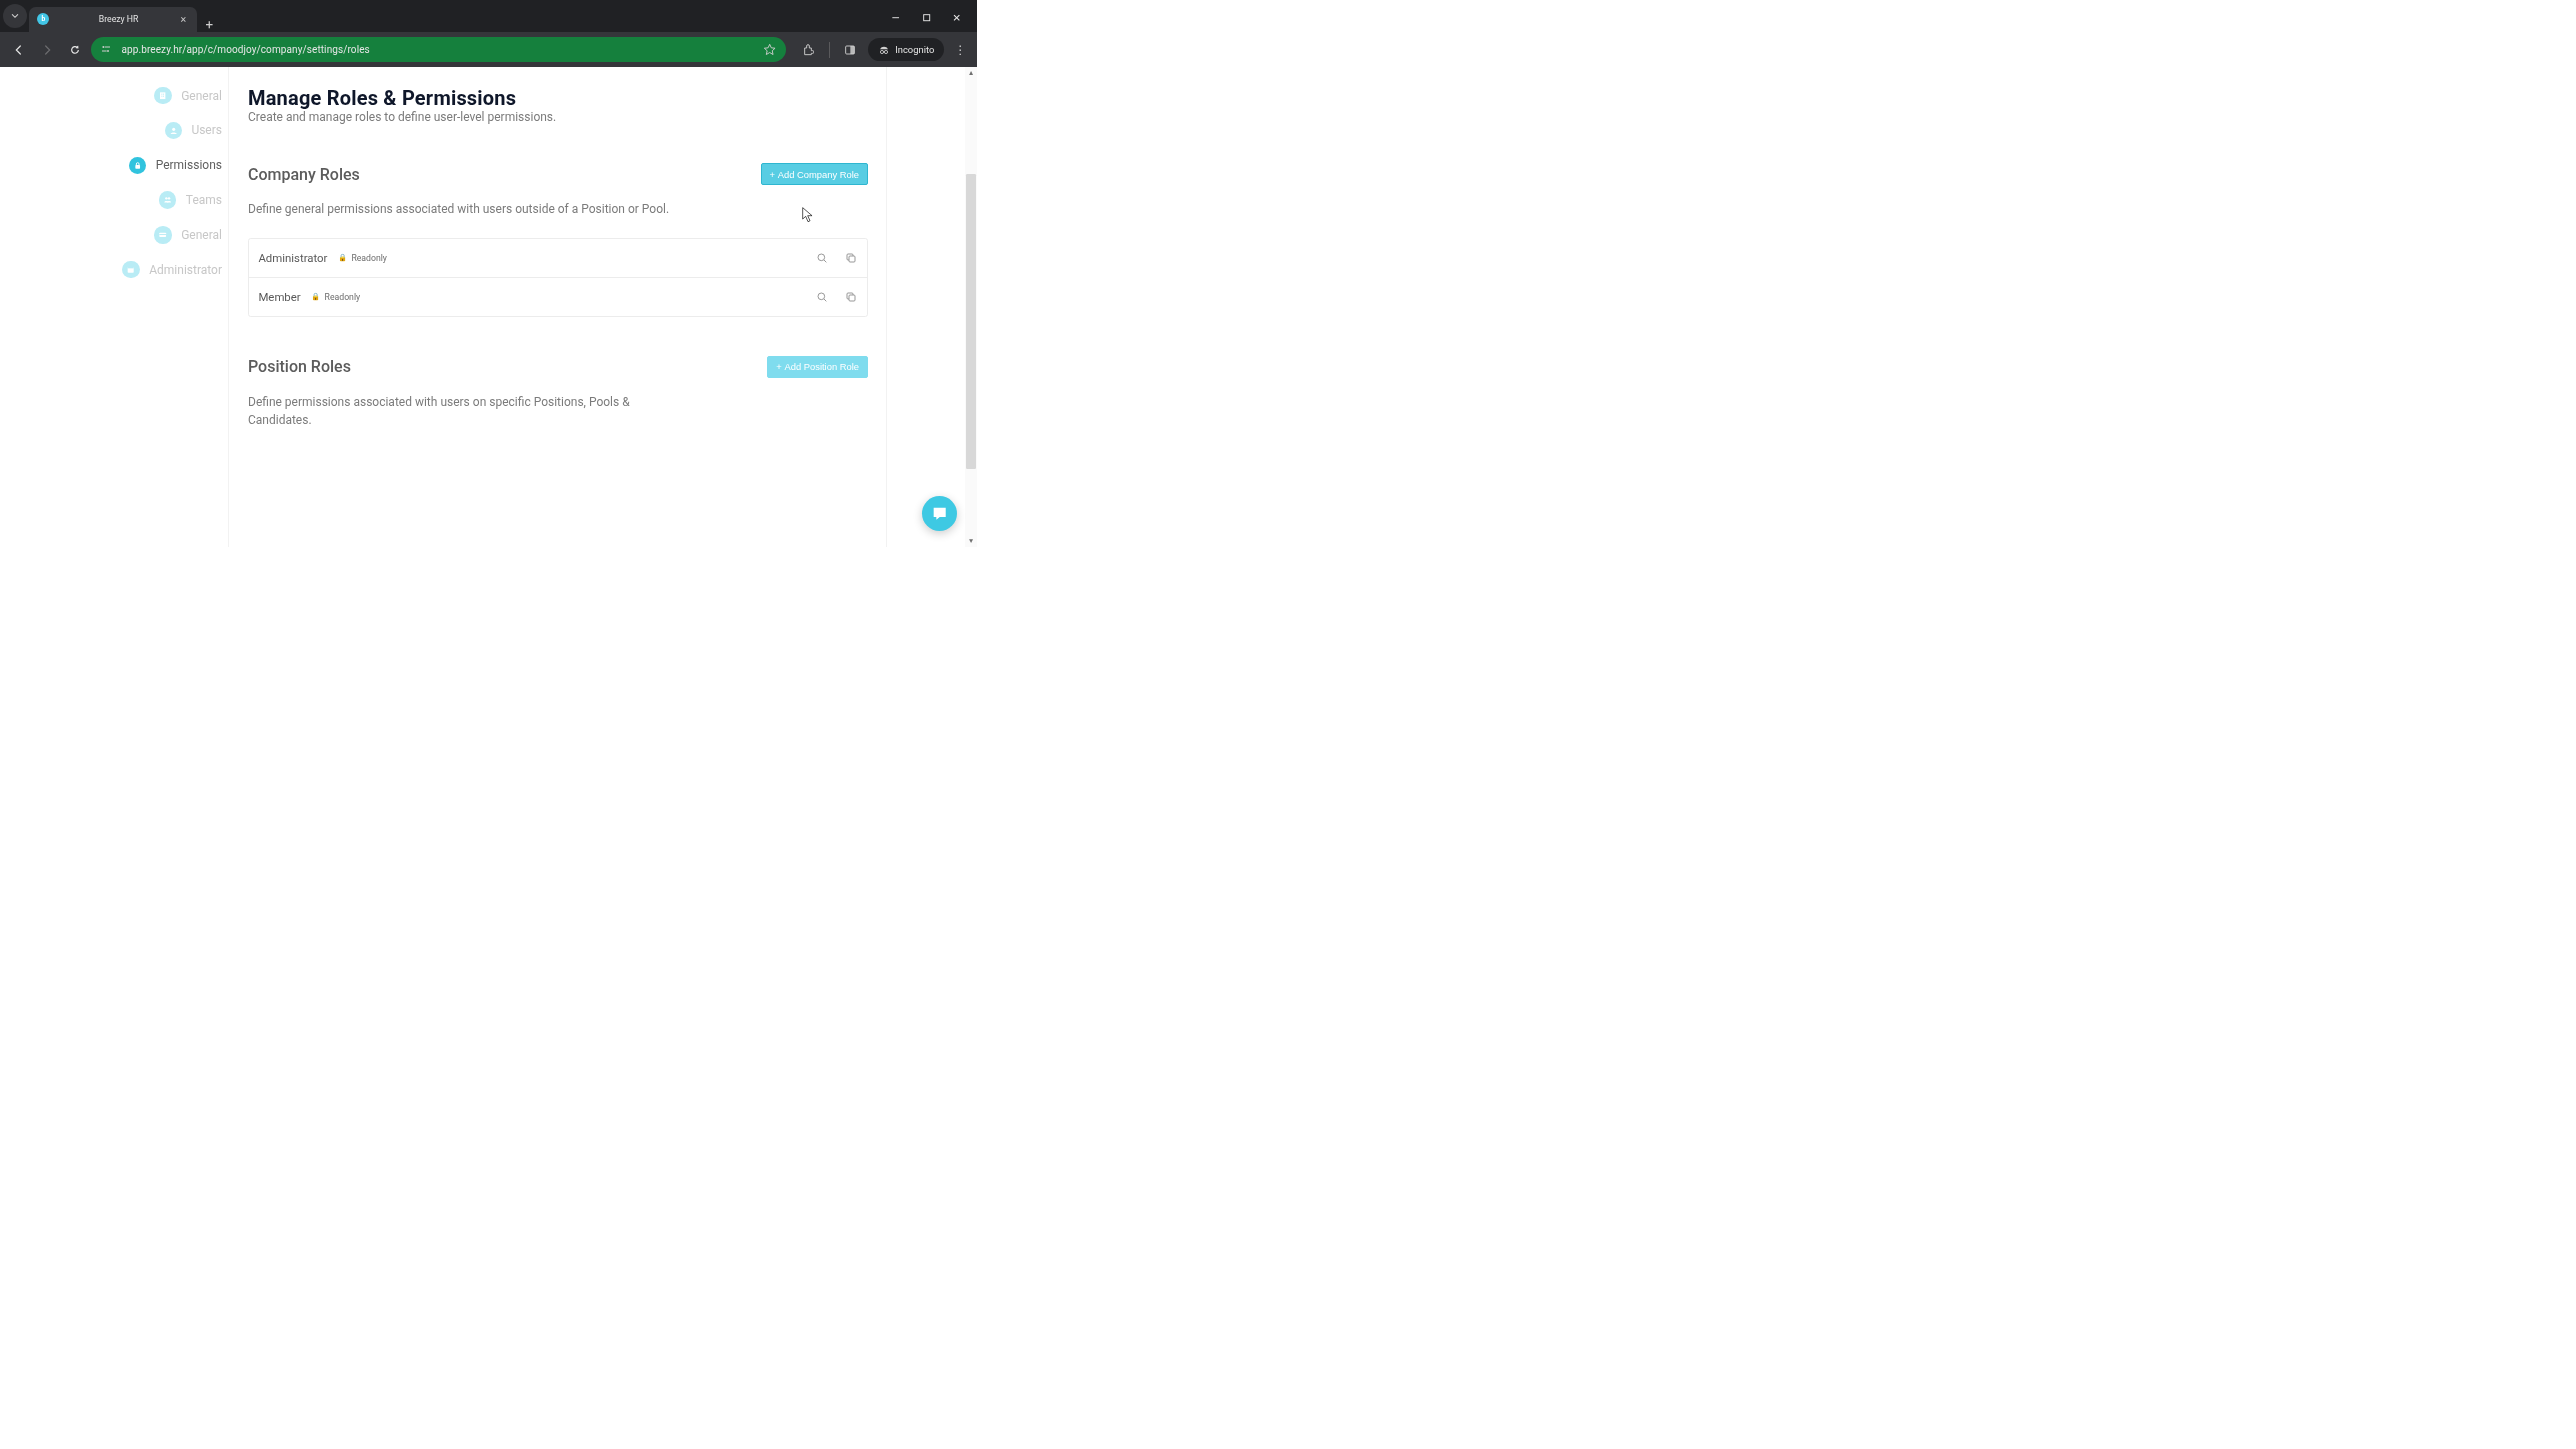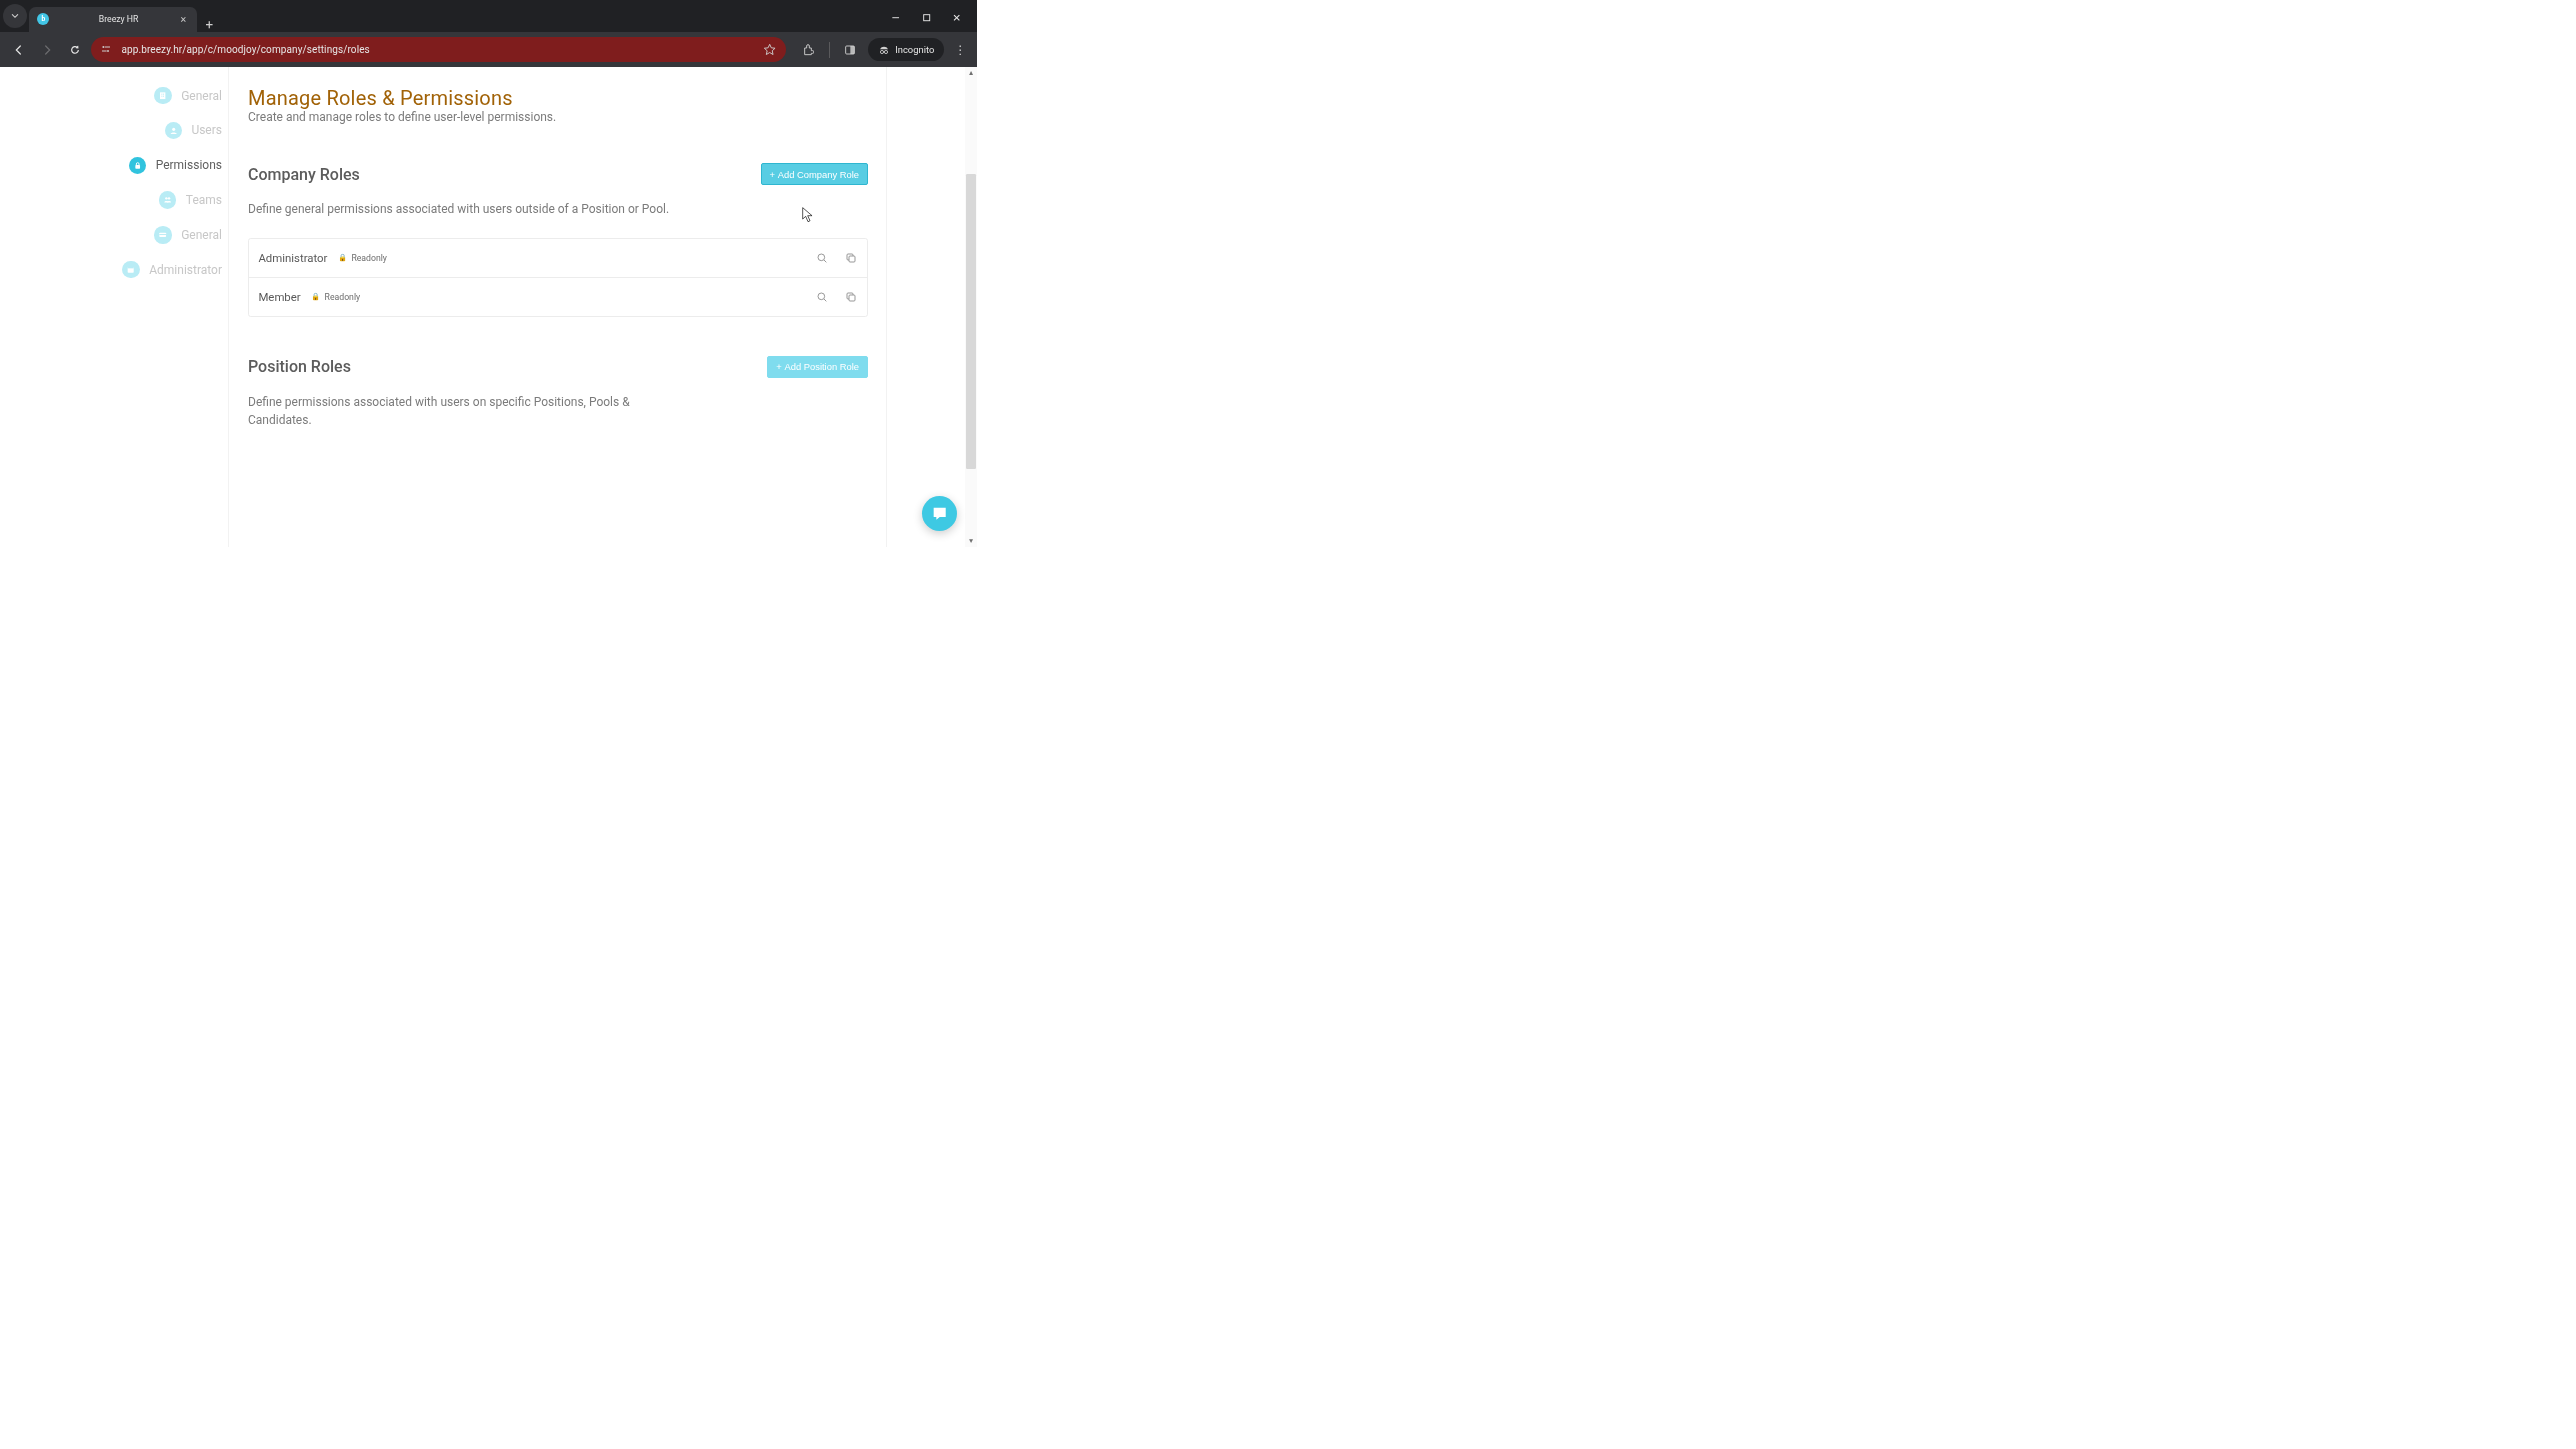--- a/index.html
+++ b/index.html
@@ -13,21 +13,21 @@
   .tab-favicon { width: 12px; height: 12px; border-radius: 50%; background: #42c6e6; display:flex; align-items:center; justify-content:center; color:#fff; font-size:6.7px; font-weight:bold; }
   .tab-title { color: #e4e4e4; font-size: 8.7px; flex:1;padding-left:44px; }
   .tab-close { color:#c6c6c6; font-size:10.7px; width:12px; text-align:center; }
   .new-tab { color:#cfcfcf; font-size:13.4px; padding: 0 8px; }
   .win-controls { margin-left:auto; display:flex; gap: 14.8px; padding: 0 12px 6.7px 0; color:#e6e6e6; }
   .win-btn { width:16px; height:16px; display:flex; align-items:center; justify-content:center; }
 
   .toolbar { background: #35363a; height: 35px; display:flex; align-items:center; gap:4px; padding: 0 6.7px; }
   .nav-btn { width:24px; height:24px; display:flex; align-items:center; justify-content:center; color:#cfcfcf; border-radius:50%; }
   .nav-btn.disabled { color:#6c6c6f; }
-  .omnibox { flex:1; background:#7f1d1d; border-radius: 14.8px; height: 25.5px; display:flex; align-items:center; padding: 0 9.4px; gap:8px; }
+  .omnibox { flex:1; background:#15803d; border-radius: 14.8px; height: 25.5px; display:flex; align-items:center; padding: 0 9.4px; gap:8px; }
   .site-settings { width:13.4px; height:13.4px; color:#cfcfcf; }
   .url { color:#e6e6e6; font-size:10px; letter-spacing:0.1px; }
   .star { color:#cfcfcf; margin-left:auto; }
   .toolbar-right { display:flex; align-items:center; gap:6.7px; padding-left:6.7px; }
   .ext-btn { width:23px; height:23px; display:flex; align-items:center; justify-content:center; color:#cfcfcf; }
   .divider-v { width:0.7px; height:16px; background:#5a5a5c; margin: 0 2.7px; }
   .incognito-chip { background:#202124; color:#e6e6e6; border-radius: 12px; height:23px; display:flex; align-items:center; gap:5.4px; padding:0 9.4px; font-size:9.4px; }
   .menu-dots { color:#cfcfcf; width:20px; text-align:center; font-size:12px; }
 
   
@@ -37,21 +37,21 @@
   
   .sidebar { position:absolute; left:74px; top:20px; width:148px; display:flex; flex-direction:column; gap:17.4px; }
   .side-item { display:flex; align-items:center; gap:9.4px; cursor:pointer;justify-content:flex-end; }
   .side-icon { width:17.4px; height:17.4px; border-radius:50%; background:#b9ecf5; display:flex; align-items:center; justify-content:center; color:#fff; font-size:8.7px; }
   .side-item.active .side-icon { background:#31c3de; }
   .side-label { color:#c7c7c7; font-size:12px; }
   .side-item.active .side-label { color:#5f5f5f; }
 
   
   .main { position:absolute; left:248px; top:19px; right:109px; }
-  .h1 { font-size:20px; color:#a16207; font-weight:400; letter-spacing:0.2px; }
+  .h1 { font-size:20px; color:#0f172a; font-weight:700; letter-spacing:0.2px; }
   .subtitle { font-size:12px; color:#7b7b7b; }
   .section { margin-top:39px; }
   .section-head { display:flex; align-items:center; justify-content:space-between; }
   .h2 { font-size:16px; color:#5c5c5c; font-weight:500; }
   .add-btn { background:#58cde3; border:0.7px solid #2fb6d0; color:#fff; font-size:9.4px; font-weight:500; padding:4.7px 8px; border-radius:2px; display:flex; align-items:center; gap:2.7px; cursor:pointer; }
   .add-btn.light { background:#7fdcee; border:0.7px solid #7fdcee; }
   .section-desc { margin-top:16px; font-size:12px; color:#7b7b7b; line-height:1.45; max-width: 483px; }
 
   .role-table { margin-top:19px; border:0.7px solid #ececec; border-radius:2.7px; }
   .role-row { display:flex; align-items:center; padding:12px 9.4px; border-bottom:0.7px solid #ececec; }

